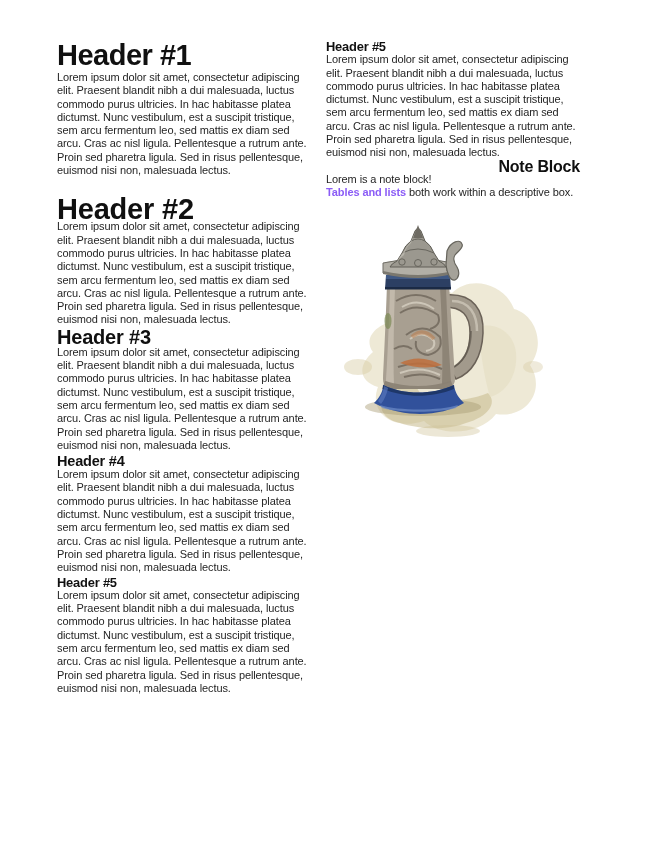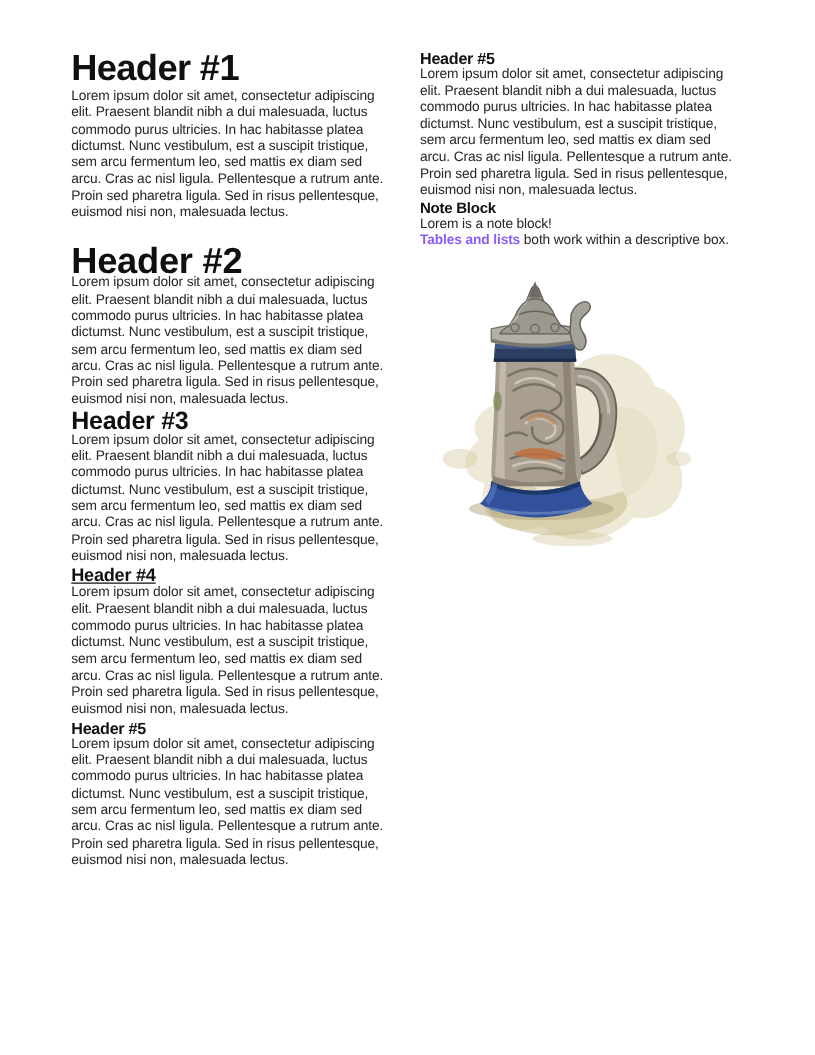--- a/index.html
+++ b/index.html
@@ -6,34 +6,34 @@
   body{
     width:652px;height:844px;overflow:hidden;
     font-family:"Liberation Sans", sans-serif;
     color:#222222;
     -webkit-font-smoothing:antialiased;
   }
   .page{
     box-sizing:border-box;
     width:627px;height:844px;
     padding:40px 40px 20px 57px;
-    display:flex;gap:25px;
+    display:flex;gap:15px;
   }
   .col{flex:0 0 254px;width:254px;}
   p.body{
     font-size:11px;line-height:13.3px;margin:0;
     letter-spacing:-0.1px;color:#252525;
   }
   h1,h2,h3,h4,h5,.note-label{color:#101010;font-weight:bold;margin:0;letter-spacing:-0.2px;}
   h1{font-size:29px;line-height:30px;margin-bottom:1px;letter-spacing:-0.5px;}
   h2{font-size:29px;line-height:22px;padding-top:2px;margin-top:19px;}
   h3{font-size:20px;line-height:17px;padding-top:2px;}
-  h4{font-size:14.5px;line-height:14px;padding-top:2px;text-decoration:underline;}
+  h4{font-size:14.5px;line-height:14px;padding-top:2px;}
   h5{font-size:12.9px;line-height:13.3px;padding-top:1px;}
-  .note-label{font-size:12px;line-height:13.3px;}
+  .note-label{font-size:16px;line-height:13.3px;text-align:right;}
   .mixed-line strong{color:#8b5cf6;}
   .illustration{margin-top:17px;height:270px;position:relative;}
   .illustration svg{position:absolute;left:2px;top:0;}
 </style>
 </head>
 <body>
 
 <div class="page">
 
   <div class="col">

